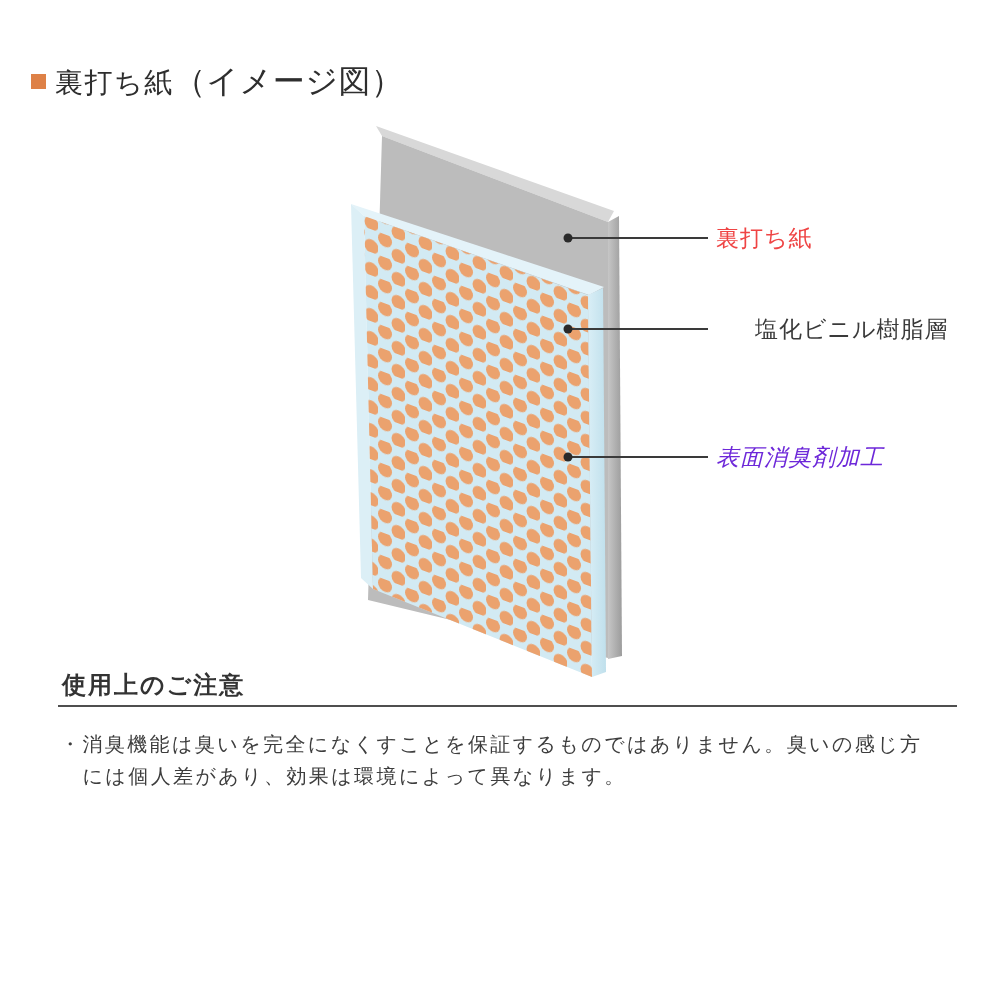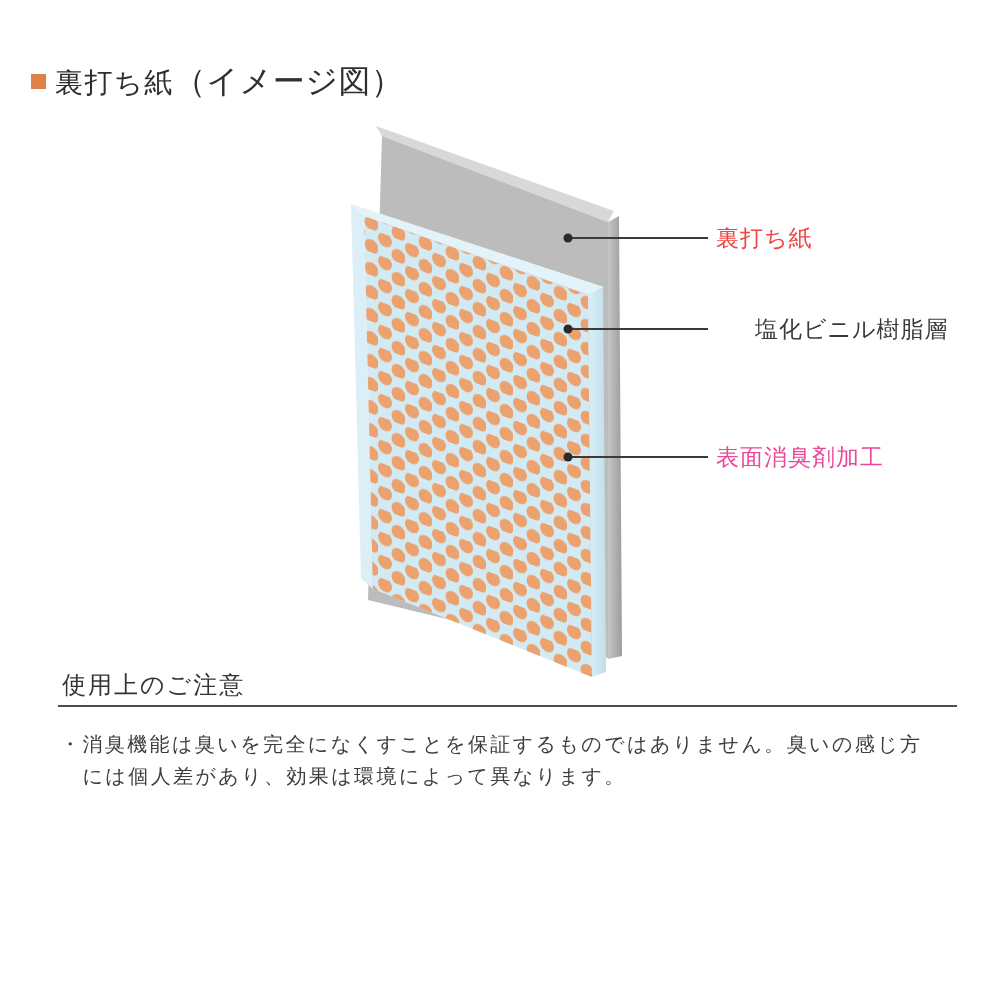--- a/index.html
+++ b/index.html
@@ -27,21 +27,21 @@
     position:absolute;
     font-size:23px;line-height:28px;letter-spacing:1px;
     color:#3a3a3a;white-space:nowrap;font-weight:500;
   }
   .layer-label.l1{left:716px;top:224px;}
   .layer-label.l2{left:716px;top:315px;margin-left:39px;}
   .layer-label.l3{left:716px;top:443px;}
   
   .notes-heading{
     position:absolute;left:62px;top:670px;margin:0;
-    font-size:24px;line-height:30px;font-weight:400;
+    font-size:24px;line-height:30px;font-weight:700;
     color:#333333;letter-spacing:2px;white-space:nowrap;text-align:center;
   }
   .notes-rule{
     position:absolute;left:58px;top:705px;
     width:899px;height:2px;background:#4f4f4f;
   }
   .notes-list{
     position:absolute;left:60px;top:729px;width:889px;
     font-size:20px;line-height:31.5px;letter-spacing:2.4px;
     color:#3d3d3d;
@@ -89,21 +89,21 @@
     <line x1="568" y1="238" x2="708" y2="238" stroke-width="2" stroke="#3a3a3a"></line>
     <circle cx="568" cy="238" r="4.5" fill="#2a2a2a"></circle>
     <line x1="568" y1="329" x2="708" y2="329" stroke-width="2" stroke="#3a3a3a"></line>
     <circle cx="568" cy="329" r="4.5" fill="#2a2a2a"></circle>
     <line x1="568" y1="457" x2="708" y2="457" stroke-width="2" stroke="#3a3a3a"></line>
     <circle cx="568" cy="457" r="4.5" fill="#2a2a2a"></circle>
   </svg>
 
   <div class="layer-label l1" style="color: #ef4444;">裏打ち紙</div>
   <div class="layer-label l2" style="color: rgb(58, 58, 58);">塩化ビニル樹脂層</div>
-  <div class="layer-label l3" style="color: #ec4899;">表面消臭剤加工</div>
+  <div class="layer-label l3" style="color: #6d28d9; font-style: italic;">表面消臭剤加工</div>
 
   <h2 class="notes-heading">使用上のご注意</h2>
   <div class="notes-rule"></div>
 
   <div class="notes-list">
     <p class="note-item"><span>・</span><span>消臭機能は臭いを完全になくすことを保証するものではありません。臭いの感じ方には個人差があり、効果は環境によって異なります。</span></p>
   </div>
 
 </div>
 

